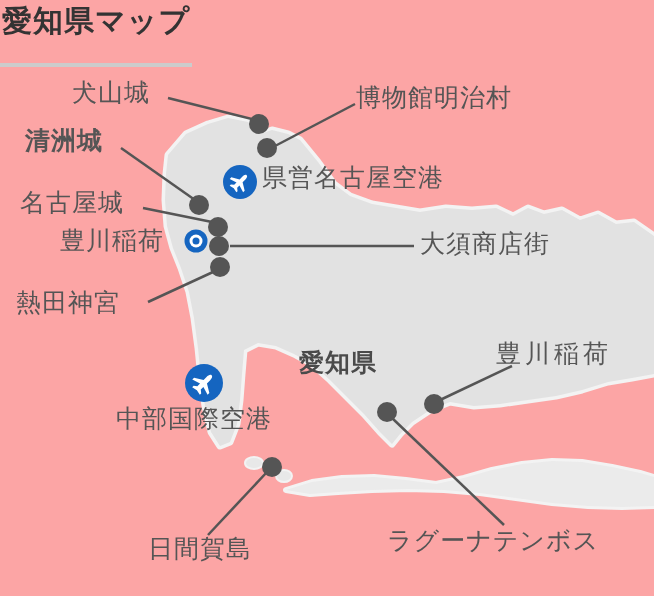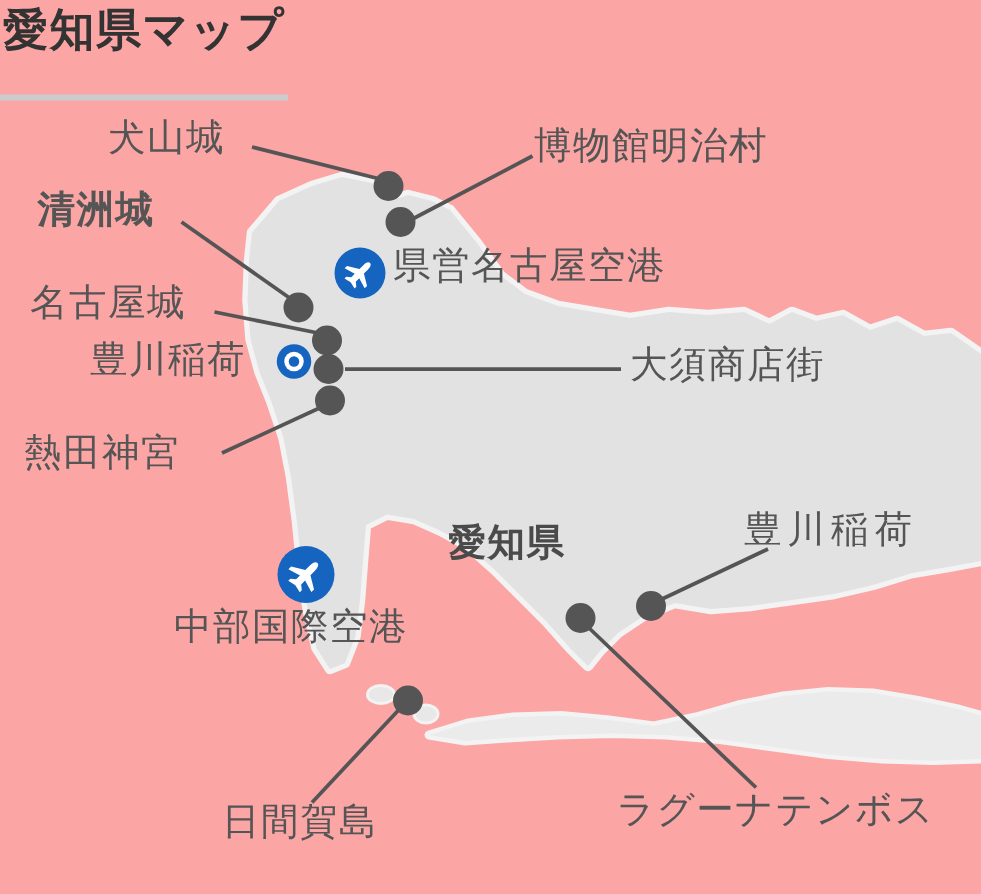--- a/index.html
+++ b/index.html
@@ -28,21 +28,21 @@
   .lbl-kiyosu{left:25px;top:128px;font-weight:bold;}
   .lbl-nagoyajo{left:20px;top:190px;}
   .lbl-nagoyasta{left:60px;top:228px;}
   .lbl-osu{left:420px;top:231px;}
   .lbl-atsuta{left:16px;top:290px;}
   .lbl-airport1{left:262px;top:165px;}
   .lbl-aichi{left:299px;top:314px;margin-top:36px;}
   .lbl-toyokawa{left:496px;top:341px;letter-spacing:4px;}
   .lbl-centrair{left:116px;top:406px;}
   .lbl-himaka{left:148px;top:536px;}
-  .lbl-laguna{left:387px;top:528px;margin-left:24px;}
+  .lbl-laguna{left:387px;top:528px;}
 </style>
 </head>
 <body>
 
 <div id="stage">
 
   <svg id="map-svg" width="654" height="596" viewBox="0 0 654 596">
 
     <path d="M168,155 L186,134 L208,124 L228,118 L248,122 L260,134 L272,130 L288,134
          L300,140 L318,162 L334,184 L350,196 L372,204 L396,208 L420,212 L446,208

